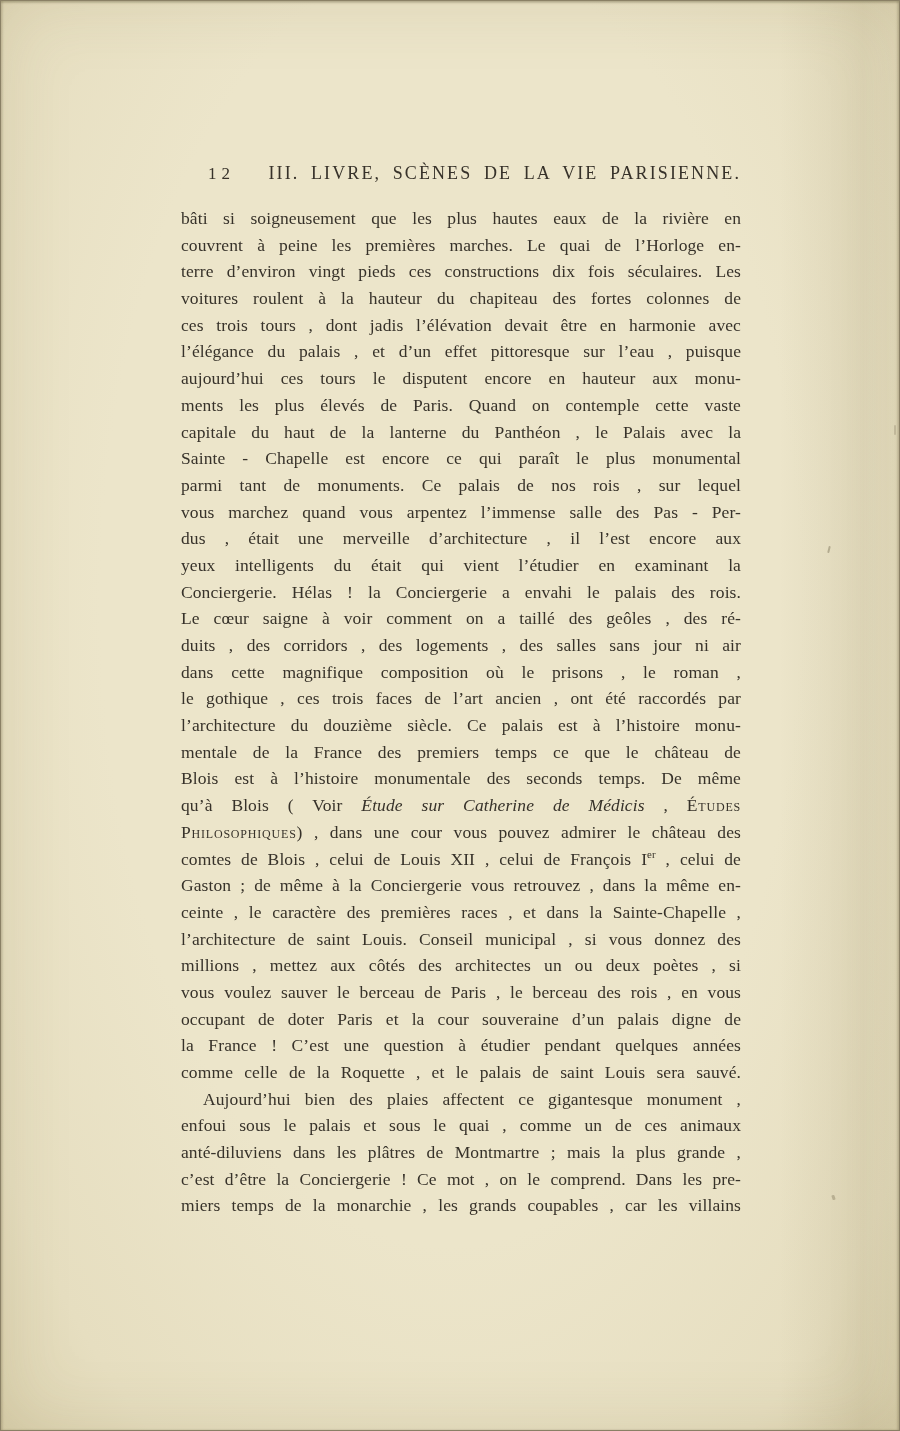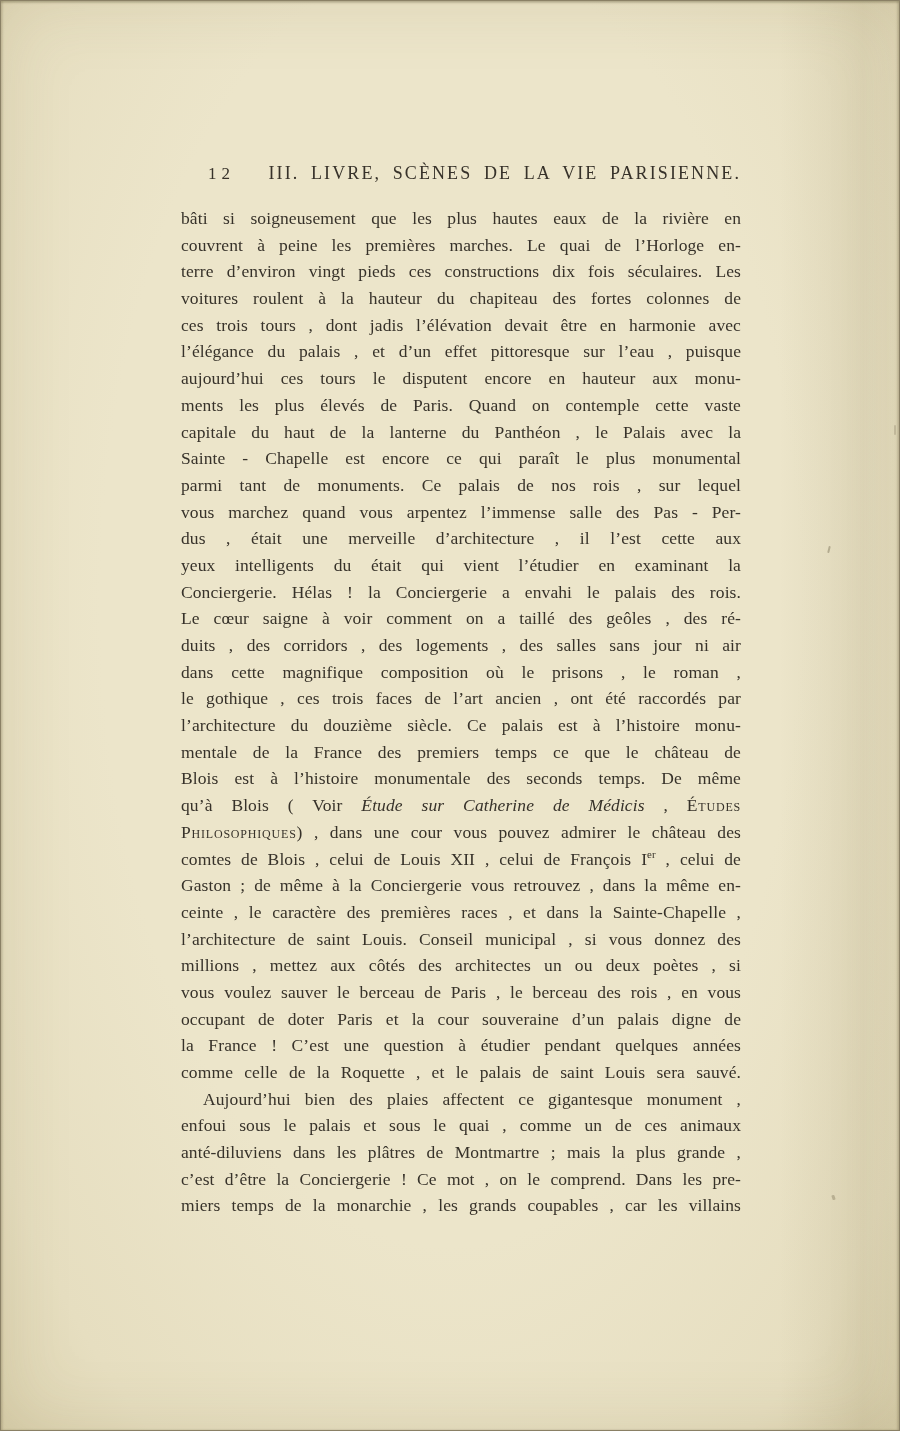--- a/index.html
+++ b/index.html
@@ -103,21 +103,21 @@
         <div class="line"><span>terre d’environ vingt pieds ces constructions dix fois séculaires. Les</span></div>
         <div class="line"><span>voitures roulent à la hauteur du chapiteau des fortes colonnes de</span></div>
         <div class="line"><span>ces trois tours , dont jadis l’élévation devait être en harmonie avec</span></div>
         <div class="line"><span>l’élégance du palais , et d’un effet pittoresque sur l’eau , puisque</span></div>
         <div class="line"><span>aujourd’hui ces tours le disputent encore en hauteur aux monu-</span></div>
         <div class="line"><span>ments les plus élevés de Paris. Quand on contemple cette vaste</span></div>
         <div class="line"><span>capitale du haut de la lanterne du Panthéon , le Palais avec la</span></div>
         <div class="line"><span>Sainte - Chapelle est encore ce qui paraît le plus monumental</span></div>
         <div class="line"><span>parmi tant de monuments. Ce palais de nos rois , sur lequel</span></div>
         <div class="line"><span>vous marchez quand vous arpentez l’immense salle des Pas - Per-</span></div>
-        <div class="line"><span>dus , était une merveille d’architecture , il l’est cette aux</span></div>
+        <div class="line"><span>dus , était une merveille d’architecture , il l’est encore aux</span></div>
         <div class="line"><span>yeux intelligents du était qui vient l’étudier en examinant la</span></div>
         <div class="line"><span>Conciergerie. Hélas ! la Conciergerie a envahi le palais des rois.</span></div>
         <div class="line"><span>Le cœur saigne à voir comment on a taillé des geôles , des ré-</span></div>
         <div class="line"><span>duits , des corridors , des logements , des salles sans jour ni air</span></div>
         <div class="line"><span>dans cette magnifique composition où le prisons , le roman ,</span></div>
         <div class="line"><span>le gothique , ces trois faces de l’art ancien , ont été raccordés par</span></div>
         <div class="line"><span>l’architecture du douzième siècle. Ce palais est à l’histoire monu-</span></div>
         <div class="line"><span>mentale de la France des premiers temps ce que le château de</span></div>
         <div class="line"><span>Blois est à l’histoire monumentale des seconds temps. De même</span></div>
         <div class="line"><span>qu’à Blois ( Voir </span><span class="it">Étude sur Catherine de Médicis</span><span> , </span><span class="sc">Études</span></div>

